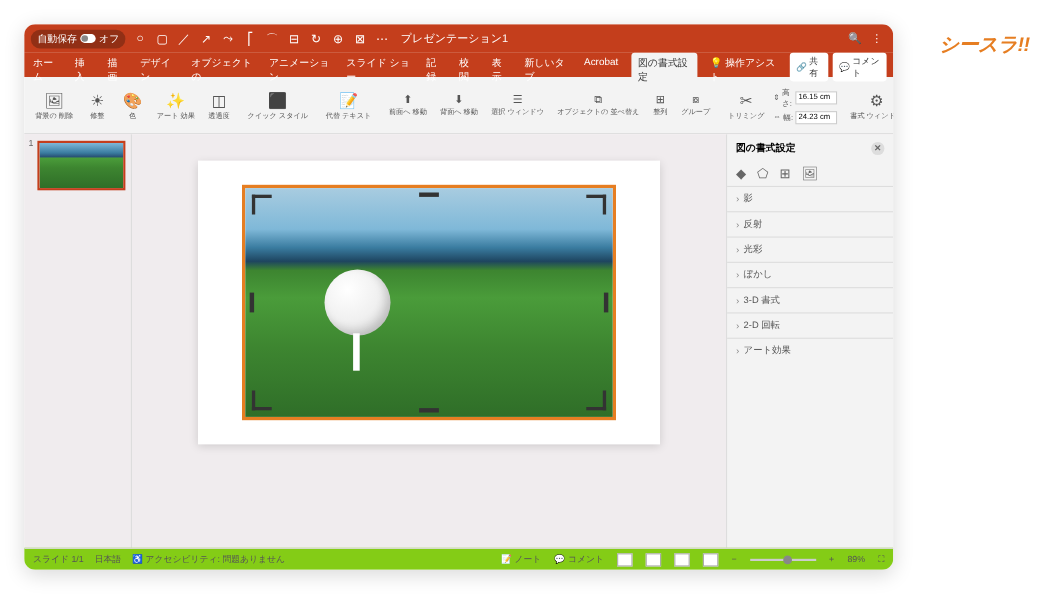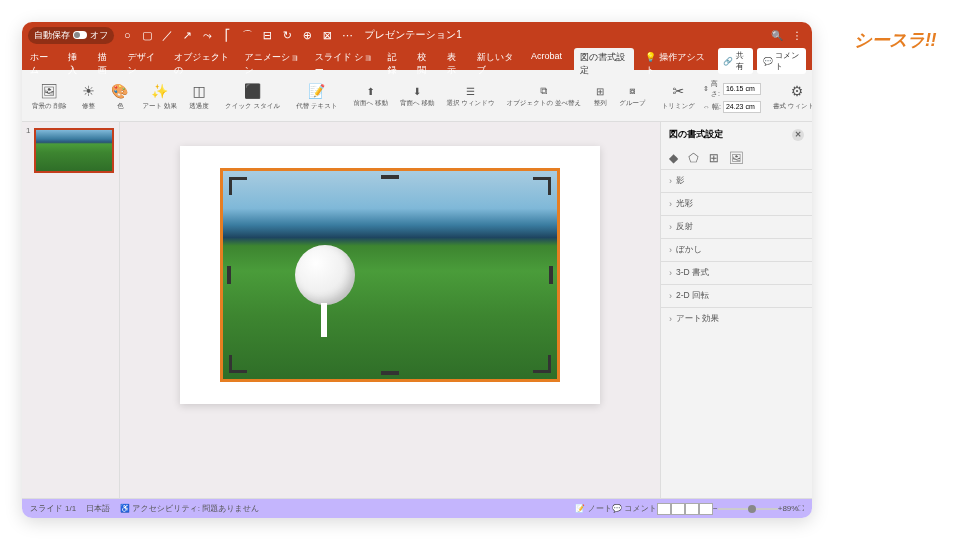--- a/index.html
+++ b/index.html
@@ -50,22 +50,22 @@
 .crop-mid.b{bottom:4px;left:50%;width:18px;height:4px;transform:translateX(-50%)}
 .crop-mid.l{left:4px;top:50%;width:4px;height:18px;transform:translateY(-50%)}
 .crop-mid.r{right:4px;top:50%;width:4px;height:18px;transform:translateY(-50%)}
 .format-pane{width:152px;background:#f3f3f3;border-left:1px solid #ddd;display:flex;flex-direction:column;font-size:9px}
 .format-pane .hdr{padding:6px 8px;display:flex;justify-content:space-between;align-items:center;font-size:9px;font-weight:bold}
 .format-pane .hdr .close{width:12px;height:12px;border-radius:50%;background:#ddd;display:flex;align-items:center;justify-content:center;font-size:8px;color:#666}
 .format-pane .icons{display:flex;gap:10px;padding:4px 8px}
 .format-pane .icons span{font-size:12px;color:#666}
 .format-pane .section{padding:5px 8px;border-top:1px solid #ddd;font-size:8.5px;color:#555;display:flex;align-items:center;gap:4px}
 .format-pane .section::before{content:"›";color:#888;font-size:9px}
-.statusbar{height:20px;background:#c4b5fd;border-top:1px solid #ddd;display:flex;align-items:center;padding:0 8px;font-size:8px;color:#555;gap:10px}
-.statusbar .right{margin-left:auto;display:flex;align-items:center;gap:0}
+.statusbar{height:20px;background:#84cc16;border-top:1px solid #ddd;display:flex;align-items:center;padding:0 8px;font-size:8px;color:#555;gap:10px}
+.statusbar .right{margin-left:auto;display:flex;align-items:center;gap:12px}
 .statusbar .right .vbtn{width:14px;height:12px;border:1px solid #aaa;background:#fff}
 .statusbar .slider{width:60px;height:2px;background:#ccc;position:relative}
 .statusbar .slider::after{content:"";position:absolute;left:50%;top:-3px;width:8px;height:8px;background:#888;border-radius:50%}
 .watermark{position:absolute;right:24px;top:28px;font-size:18px;font-weight:900;color:#e67e22;font-style:italic;letter-spacing:-0.5px}
 </style>
 </head>
 <body>
 
 <div class="app">
   <div class="titlebar">
@@ -238,22 +238,22 @@
         <span>図の書式設定</span>
         <span class="close">✕</span>
       </div>
       <div class="icons">
         <span>◆</span>
         <span>⬠</span>
         <span>⊞</span>
         <span>🖼</span>
       </div>
       <div class="section">影</div>
+      <div class="section">反射</div>
       <div class="section">光彩</div>
-      <div class="section">反射</div>
       <div class="section">ぼかし</div>
       <div class="section">3-D 書式</div>
       <div class="section">2-D 回転</div>
       <div class="section">アート効果</div>
     </div>
   </div>
 
   <div class="statusbar">
     <span>スライド 1/1</span>
     <span>日本語</span>

